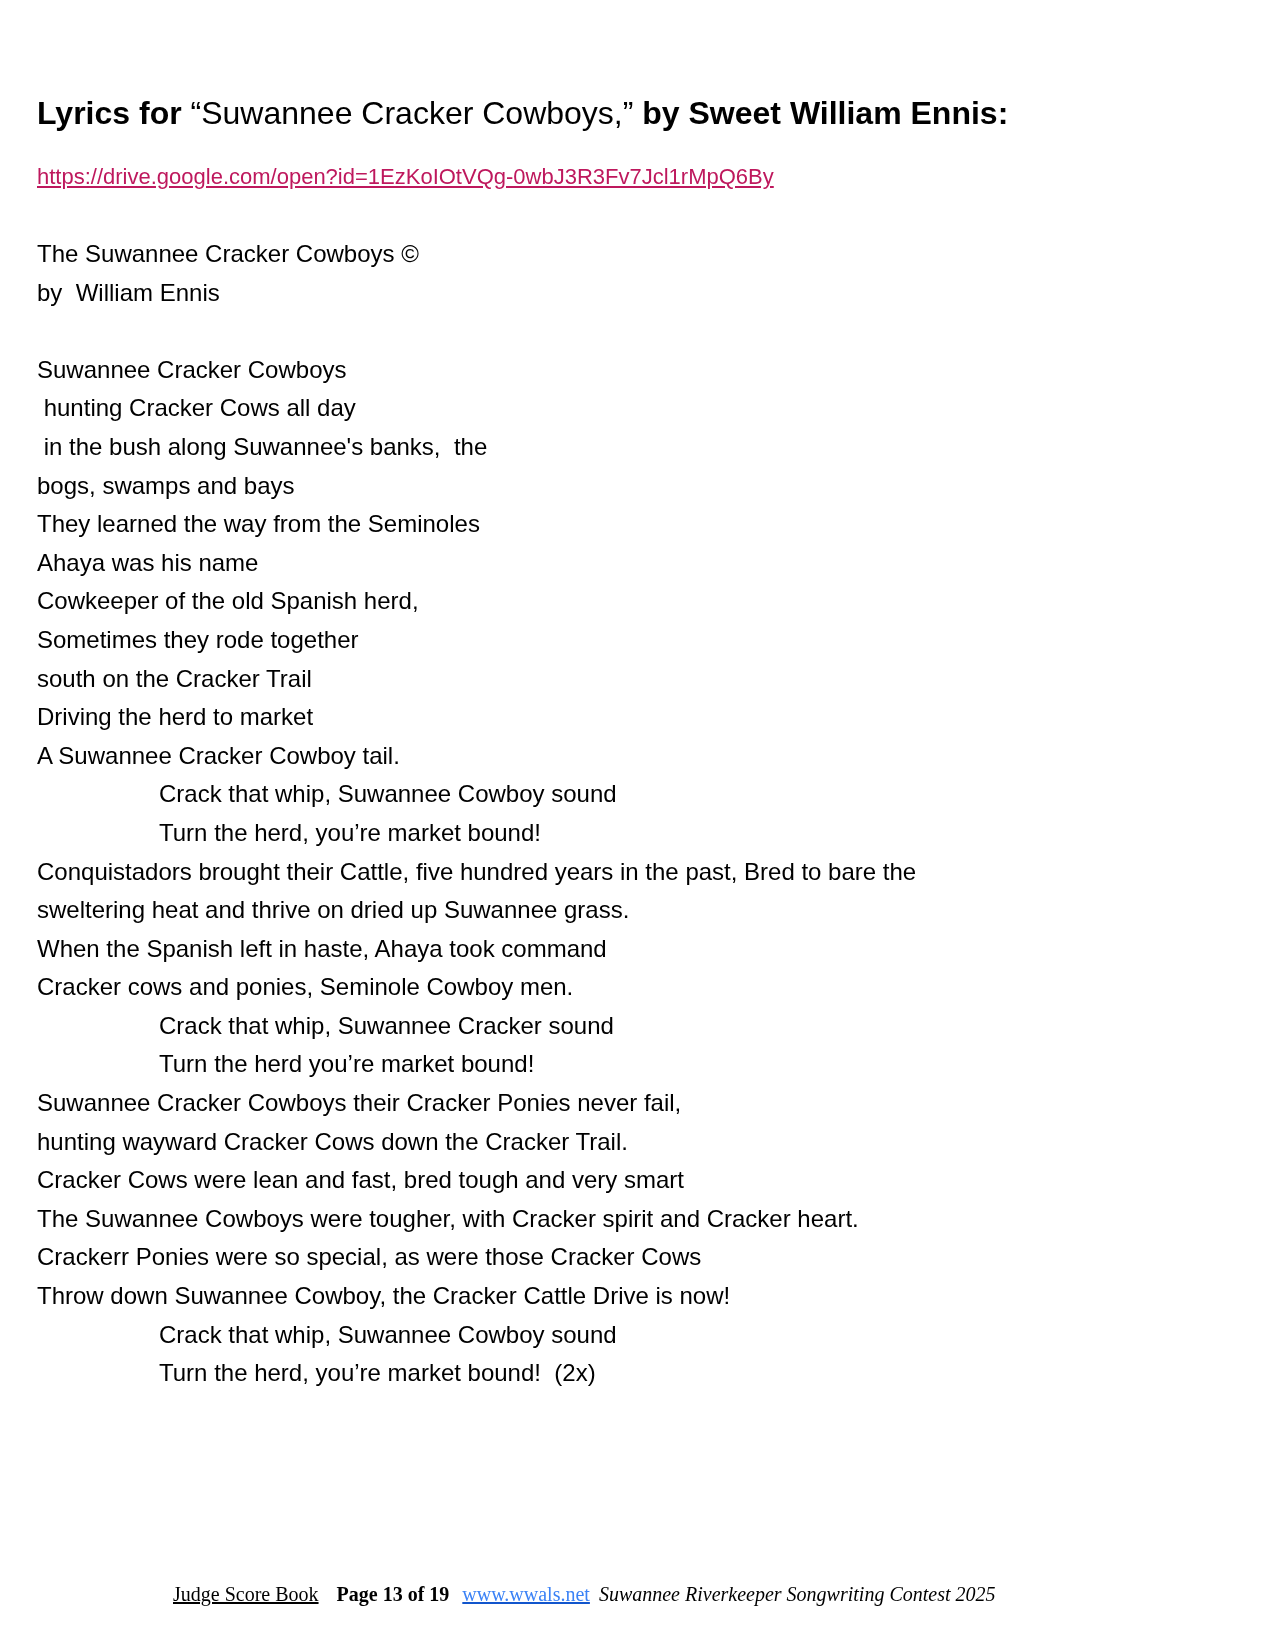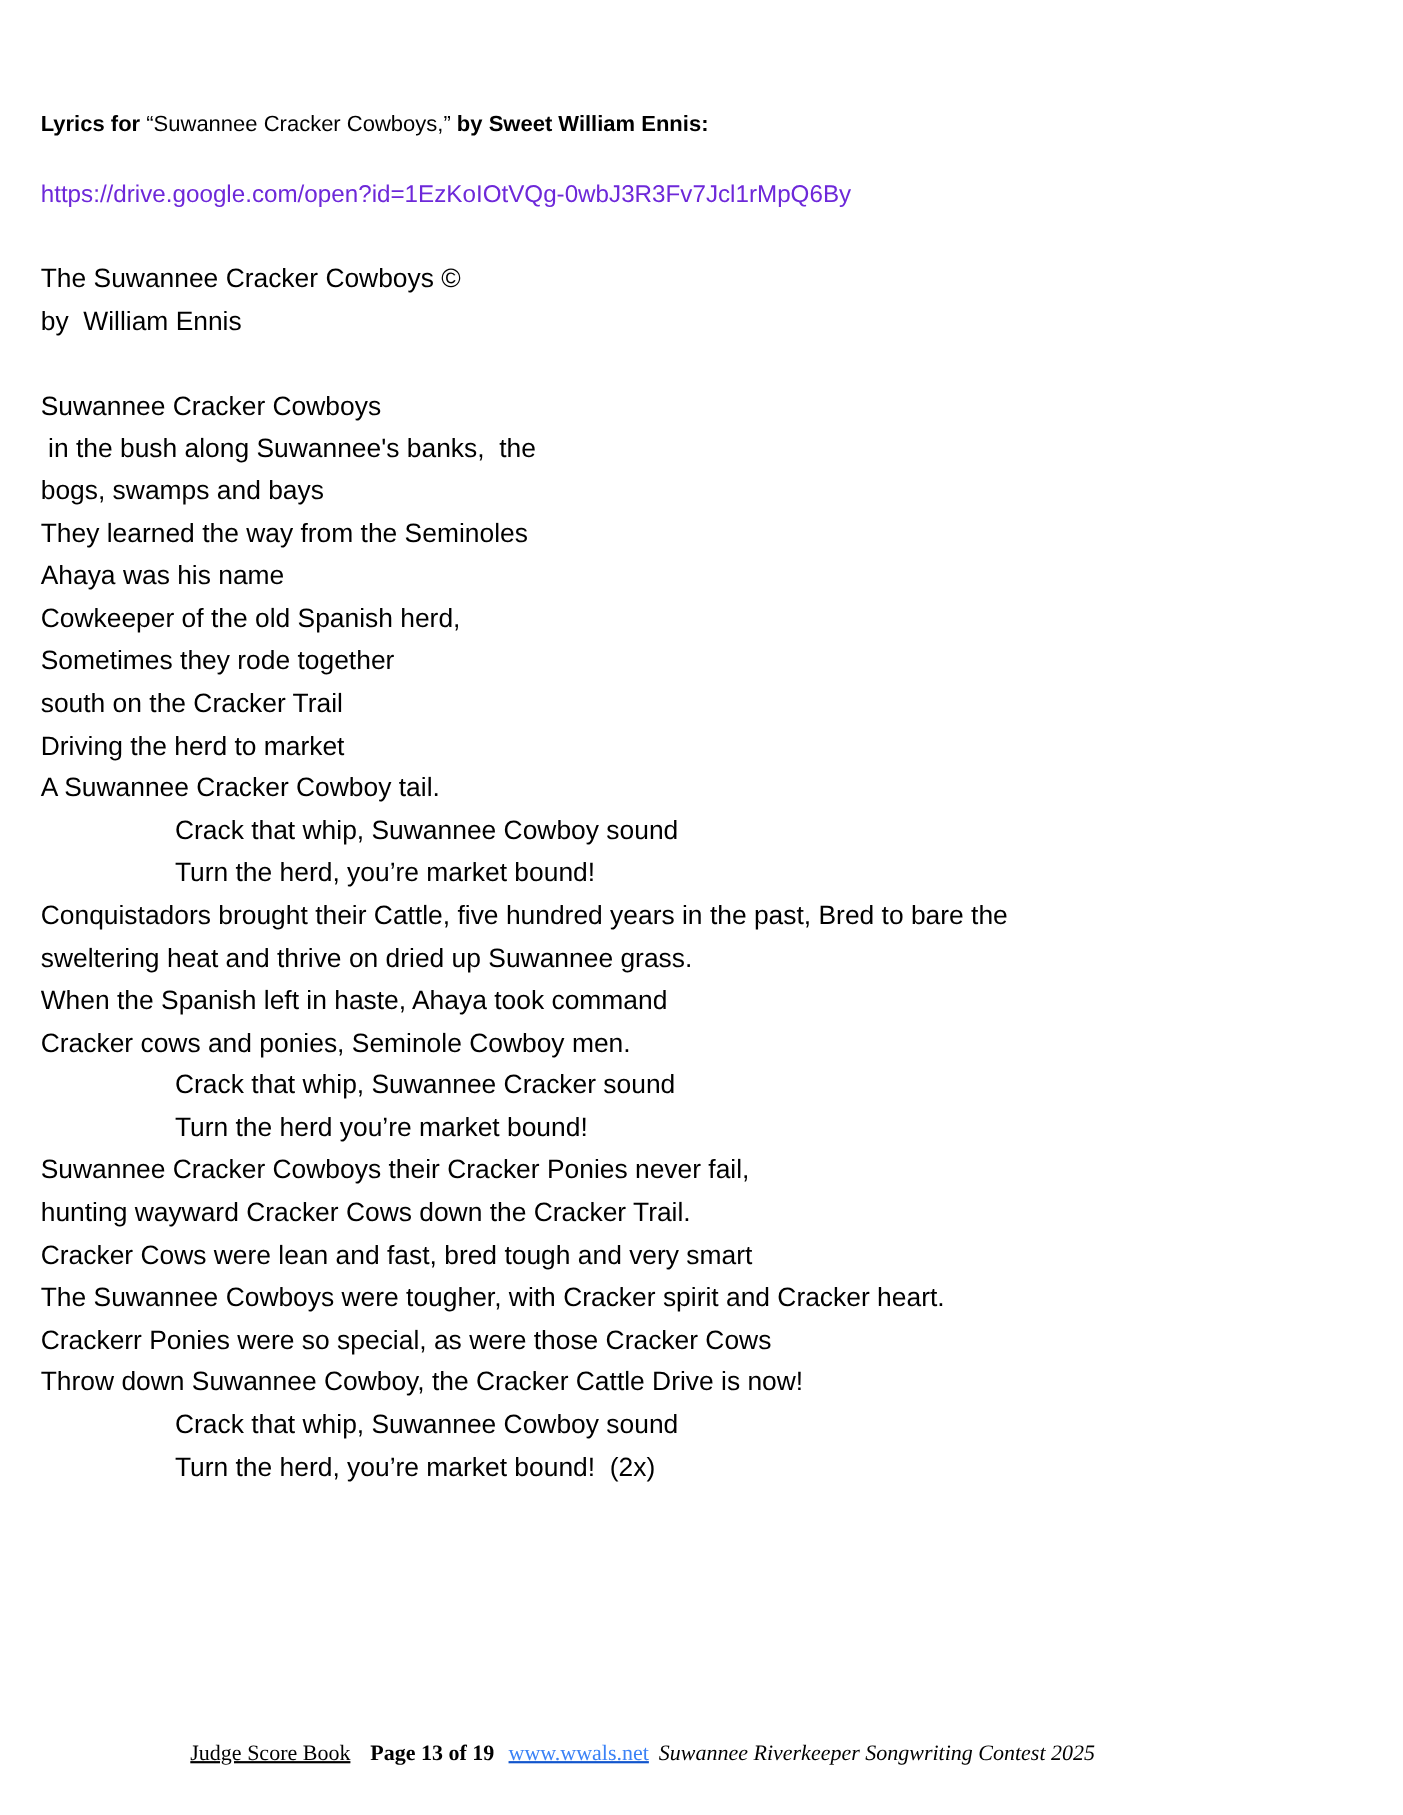--- a/index.html
+++ b/index.html
@@ -11,34 +11,35 @@
     margin: 0 auto;
     background: #ffffff;
     color: #000000;
     font-family: "Liberation Sans", sans-serif;
     overflow: hidden;
   }
   .doc-title {
     position: absolute;
     left: 37px;
     top: 98px;
-    font-size: 20px;
+    font-size: 32px;
     line-height: 30px;
     white-space: nowrap;
   }
   .doc-title .b { font-weight: bold; }
   .drive-link-row {
     position: absolute;
     left: 37px;
     top: 164px;
     font-size: 22px;
     line-height: 26px;
   }
   .drive-link {
-    color: #6d28d9;
+    color: #be185d;
+    text-decoration: underline;
     cursor: pointer;
   }
   .lyrics {
     position: absolute;
     left: 37px;
     top: 235px;
     right: 30px;
     font-size: 24px;
     line-height: 38.6px;
   }
@@ -78,20 +79,21 @@
 
   <div class="drive-link-row">
     <a class="drive-link">https://drive.google.com/open?id=1EzKoIOtVQg-0wbJ3R3Fv7Jcl1rMpQ6By</a>
   </div>
 
   <div class="lyrics">
       <div class="line">The Suwannee Cracker Cowboys ©</div>
       <div class="line">by  William Ennis</div>
       <div class="line"></div>
       <div class="line">Suwannee Cracker Cowboys</div>
+      <div class="line"> hunting Cracker Cows all day</div>
       <div class="line"> in the bush along Suwannee's banks,  the</div>
       <div class="line">bogs, swamps and bays</div>
       <div class="line">They learned the way from the Seminoles</div>
       <div class="line">Ahaya was his name</div>
       <div class="line">Cowkeeper of the old Spanish herd,</div>
       <div class="line">Sometimes they rode together</div>
       <div class="line">south on the Cracker Trail</div>
       <div class="line">Driving the herd to market</div>
       <div class="line">A Suwannee Cracker Cowboy tail.</div>
       <div class="line indent">Crack that whip, Suwannee Cowboy sound</div>

